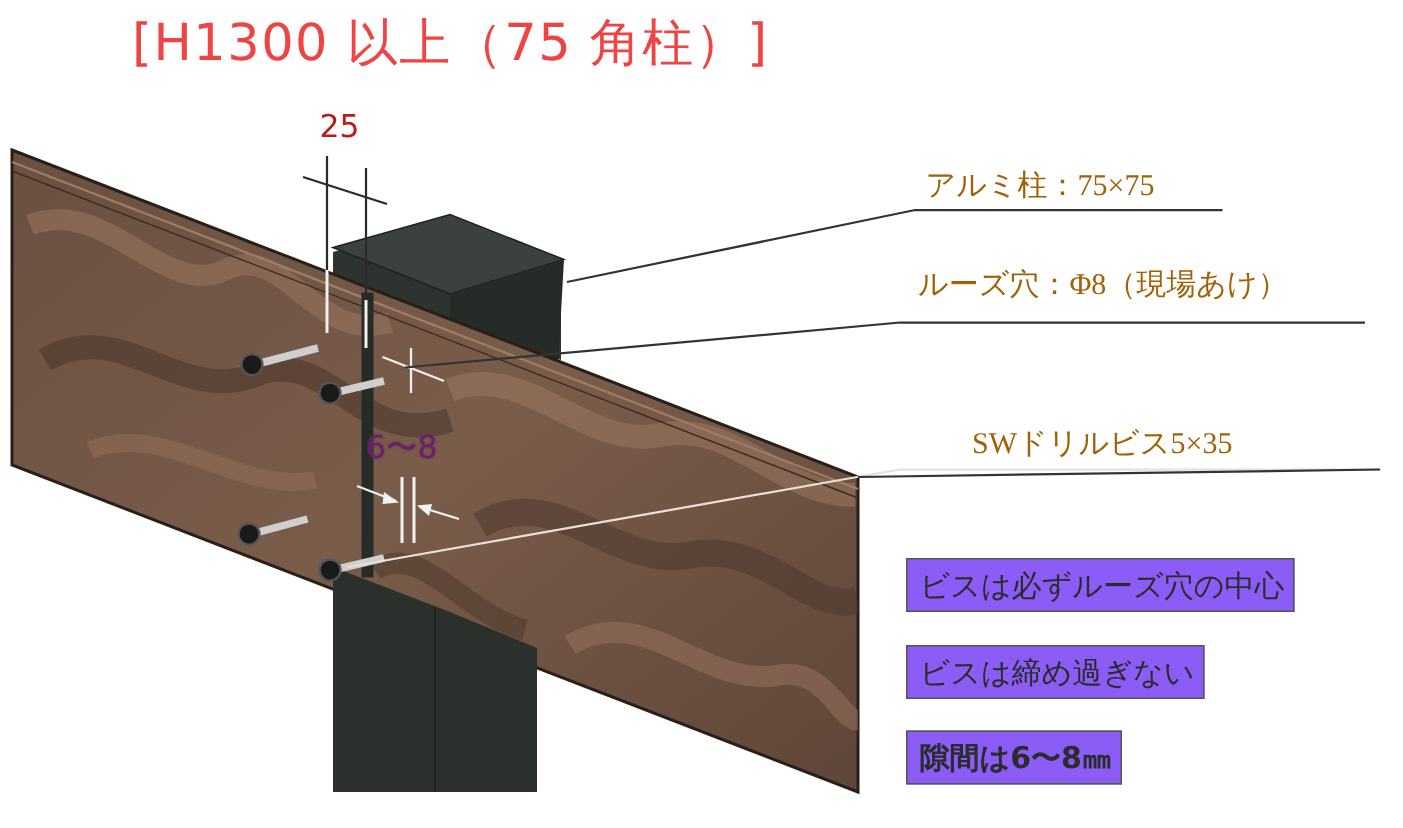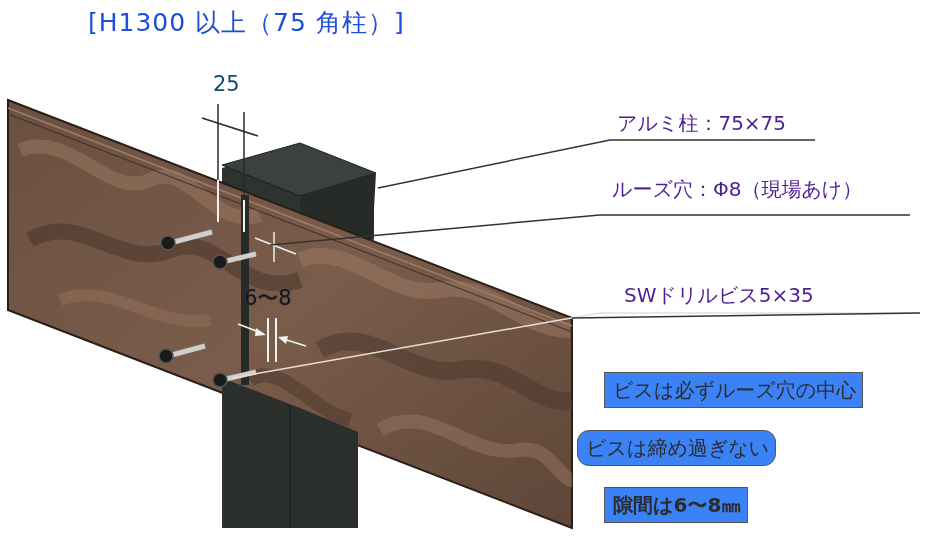--- a/index.html
+++ b/index.html
@@ -1,31 +1,31 @@
 <!DOCTYPE html>
 <html><head>
 <meta charset="utf-8">
 <style>
   html, body { margin: 0; padding: 0; background: #ffffff; }
   body { width: 935px; height: 552px; position: relative; overflow: hidden;
          font-family: "DejaVu Sans", "Liberation Sans", sans-serif; color: #2a2a2a; }
-  .title { position: absolute; left: 88px; top: 6px; font-size: 25px; letter-spacing: 1px;
-           color: #1d4ed8; white-space: nowrap; }
+  .title { position: absolute; left: 88px; top: 6px; font-size: 34px; letter-spacing: 1px;
+           color: #ef4444; white-space: nowrap; }
   svg.art { position: absolute; left: 0; top: 0; }
   .dim { position: absolute; font-size: 21px; white-space: nowrap; }
-  .dim-25 { left: 213px; top: 72px; color: #0c4a6e; }
-  .dim-68 { left: 244px; top: 284px; color: #0f172a; text-shadow: 0 0 2px #5a4436; }
-  .label { position: absolute; font-size: 20px; color: #4c1d95; white-space: nowrap; }
+  .dim-25 { left: 213px; top: 72px; color: #b91c1c; }
+  .dim-68 { left: 244px; top: 284px; color: #701a75; text-shadow: 0 0 2px #5a4436; }
+  .label { position: absolute; font-size: 20px; color: #a16207; white-space: nowrap; font-family: Liberation Serif, serif; }
   .lbl-post { left: 617px; top: 110px; }
   .lbl-hole { left: 612px; top: 176px; }
-  .lbl-screw { left: 624px; top: 282px; }
-  .note { position: absolute; border: 1.5px solid #555; background: #3b82f6; font-size: 20px;
+  .lbl-screw { left: 648px; top: 282px; }
+  .note { position: absolute; border: 1.5px solid #555; background: #8b5cf6; font-size: 20px;
           padding: 4px 6px 3px 8px; white-space: nowrap; color: #2c2c2c; }
   .note-1 { left: 604px; top: 372px; }
-  .note-2 { left: 577px; top: 430px; border-radius: 12px; }
+  .note-2 { left: 604px; top: 430px; }
   .note-3 { left: 604px; top: 487px; font-weight: bold; }
 </style>
 </head>
 <body>
 
 <div class="title">[H1300 以上（75 角柱）]</div>
 
 <svg class="art" width="935" height="552" viewBox="0 0 935 552">
   <defs>
     <linearGradient id="boardGrad" x1="0" y1="0" x2="1" y2="1">

